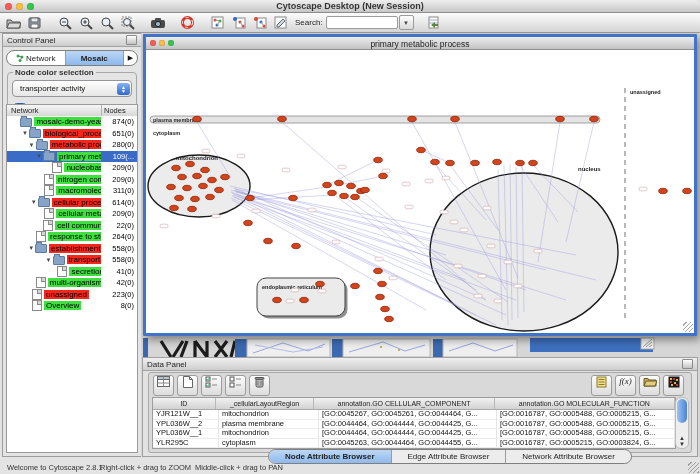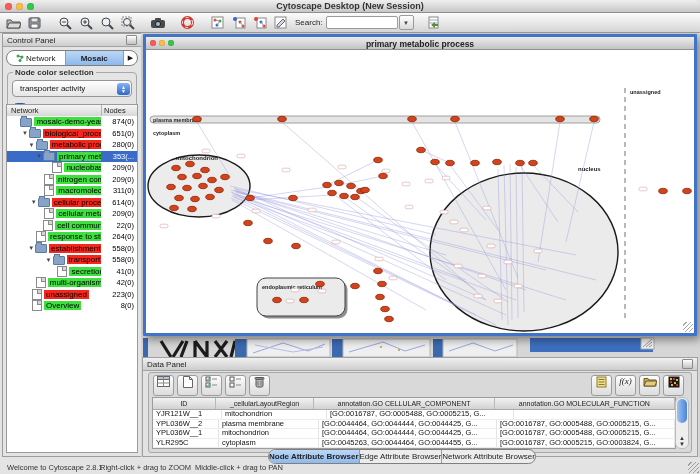--- a/index.html
+++ b/index.html
@@ -60,21 +60,21 @@
   .bg-green{background:#3fdf3f}.bg-red{background:#f5271d}
   .tcount{position:absolute;right:3px;font-size:7.5px;color:#000}
   .sel .tcount{color:#fff}
   
   #desktop{position:absolute;left:141px;top:33px;right:0;bottom:17px;background:#d6d6d6;overflow:hidden}
   #net-window{position:absolute;left:2px;top:1px;width:548px;border:3px solid #3f74c8;border-radius:1px;
               background:#fff;box-shadow:3px 4px 8px rgba(0,0,0,.4)}
   #nw-titlebar{height:12px;background:linear-gradient(#ededed,#c3c3c3);border-bottom:1px solid #909090;position:relative}
   #nw-titlebar .lights{left:4px;top:2.5px;gap:3px}
   #nw-titlebar .light{width:6px;height:6px}
-  #nw-title{position:absolute;left:0;right:0;top:1.5px;text-align:center;font-size:8.5px;font-weight:bold;color:#222}
+  #nw-title{position:absolute;left:0;right:0;top:1.5px;text-align:center;font-size:8.5px;font-weight:normal;color:#222}
   #net-canvas{width:548px;height:283px;position:relative;background:#fff}
   #net-grip{position:absolute;right:1px;bottom:1px;width:10px;height:10px;
             background:repeating-linear-gradient(135deg,transparent 0 2px,#aaa 2px 3px)}
   #strip{position:absolute;left:2px;top:302px;width:552px;height:25px}
   
   #data-panel{position:absolute;left:1px;top:324px;right:2px;bottom:0;background:#e2e2e2;border:1px solid #a0a0a0}
   .dp-inset{position:absolute;left:5px;right:5px;top:14px;bottom:3px;background:#d9d9d9;border:1px solid #a8a8a8;border-radius:3px}
   .dp-toolbar{position:absolute;top:2px;left:4px;right:4px;height:21px;display:flex;align-items:center}
   .dp-btn{width:19px;height:19px;border:1px solid #9c9c9c;border-radius:3px;background:linear-gradient(#fdfdfd,#dcdcdc);
           display:flex;align-items:flex-start;justify-content:center;margin-right:3px}
@@ -85,21 +85,21 @@
   .th{border-right:1px solid #b8b8b8;text-align:center;padding-top:2px;overflow:hidden;white-space:nowrap}
   .trow{display:flex;height:8.6px;font-size:7.5px;border-bottom:1px solid #ececec}
   .td{border-right:1px solid #e4e4e4;padding:0 3px;overflow:hidden;white-space:nowrap;line-height:8.6px}
   .td.idcol{font-weight:normal}
   .dp-scroll{position:absolute;right:2px;top:24px;bottom:3px;width:12px;background:#eee;border:1px solid #bbb;border-radius:6px}
   .dp-thumb{position:absolute;left:1px;right:1px;top:1px;height:24px;border-radius:5px;background:linear-gradient(90deg,#9ec3f0,#4a84d8)}
   .dp-arrows{position:absolute;left:0;right:0;bottom:1px;font-size:6px;color:#333;text-align:center;line-height:6px}
   
   #bottom-tabs{position:absolute;left:268px;top:449px;height:13px;display:flex;align-items:stretch;background:#ececec;
                border:1px solid #7f7f7f;border-radius:8px;overflow:hidden;font-size:8px;z-index:50}
-  .btab{display:flex;align-items:center;padding:0 0;border-right:1px solid #9a9a9a;color:#222}
+  .btab{display:flex;align-items:center;padding:0 16px;border-right:1px solid #9a9a9a;color:#222}
   .btab:last-child{border-right:none}
   .btab.sel{background:linear-gradient(#bcd7f5,#8fbaec);font-weight:bold}
   #statusbar{position:absolute;left:0;right:0;bottom:0;height:17px;background:#e3e3e3}
   .status-item{position:absolute;top:6px;font-size:7.5px;color:#333;white-space:nowrap}
   #resize-grip{position:absolute;right:1px;bottom:1px;width:11px;height:11px;
                background:repeating-linear-gradient(135deg,transparent 0 2px,#9f9f9f 2px 3px)}
   svg{display:block}
 </style>
 </head>
 <body>
@@ -280,21 +280,21 @@
           <span class="exp">▼</span>
           <span class="ticon i-folder"></span>
           <span class="tlabel bg-red">metabolic process</span>
           <span class="tcount">280(0)</span>
         </div>
         <div class="tree-row sel">
           <span class="ind" style="width: 39px;"></span>
           <span class="exp">▼</span>
           <span class="ticon i-folder"></span>
           <span class="tlabel bg-green">primary metabo</span>
-          <span class="tcount">353(...</span>
+          <span class="tcount">109(...</span>
         </div>
         <div class="tree-row">
           <span class="ind" style="width: 50px;"></span>
           <span class="exp"></span>
           <span class="ticon i-file"></span>
           <span class="tlabel bg-green">nucleobase-</span>
           <span class="tcount">209(0)</span>
         </div>
         <div class="tree-row">
           <span class="ind" style="width: 39px;"></span>
@@ -654,20 +654,21 @@
         <div class="thead" id="attr-thead">
             <span class="th" style="width: 62px;">ID</span>
             <span class="th" style="width: 98px;">_cellularLayoutRegion</span>
             <span class="th" style="width: 180px;">annotation.GO CELLULAR_COMPONENT</span>
             <span class="th" style="width: 180px;">annotation.GO MOLECULAR_FUNCTION</span>
           </div>
         <div id="attr-rows">
             <div class="trow">
               <span class="td idcol" style="width: 62px;">YJR121W__1</span>
               <span class="td" style="width: 98px;">mitochondrion</span>
+              <span class="td" style="width: 180px;">[GO:0045267, GO:0045261, GO:0044464, G...</span>
               <span class="td" style="width: 180px;">[GO:0016787, GO:0005488, GO:0005215, G...</span>
             </div>
             <div class="trow">
               <span class="td idcol" style="width: 62px;">YPL036W__2</span>
               <span class="td" style="width: 98px;">plasma membrane</span>
               <span class="td" style="width: 180px;">[GO:0044464, GO:0044444, GO:0044425, G...</span>
               <span class="td" style="width: 180px;">[GO:0016787, GO:0005488, GO:0005215, G...</span>
             </div>
             <div class="trow">
               <span class="td idcol" style="width: 62px;">YPL036W__1</span>

